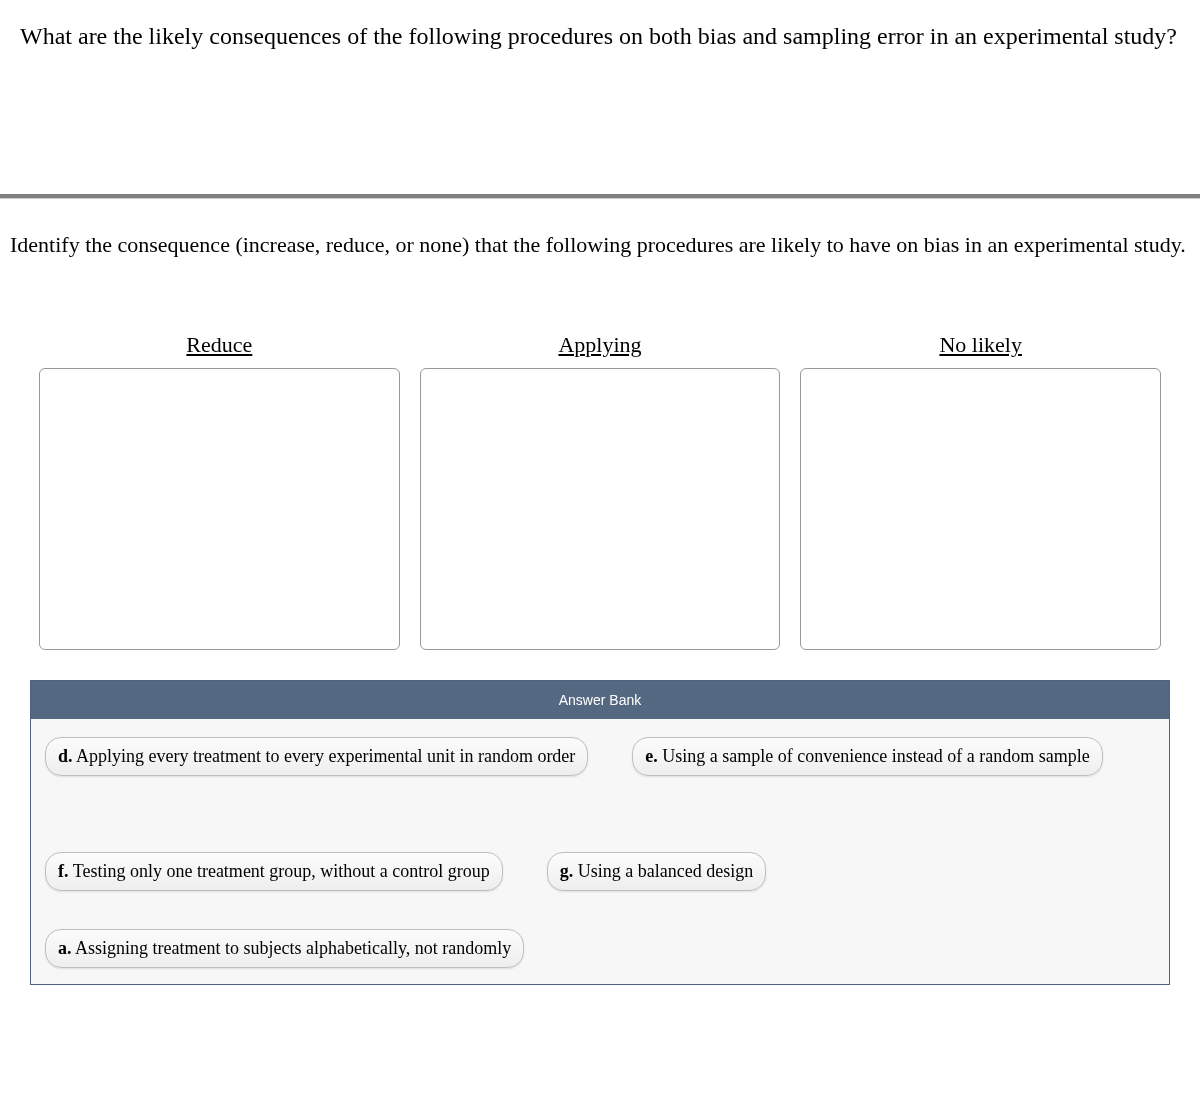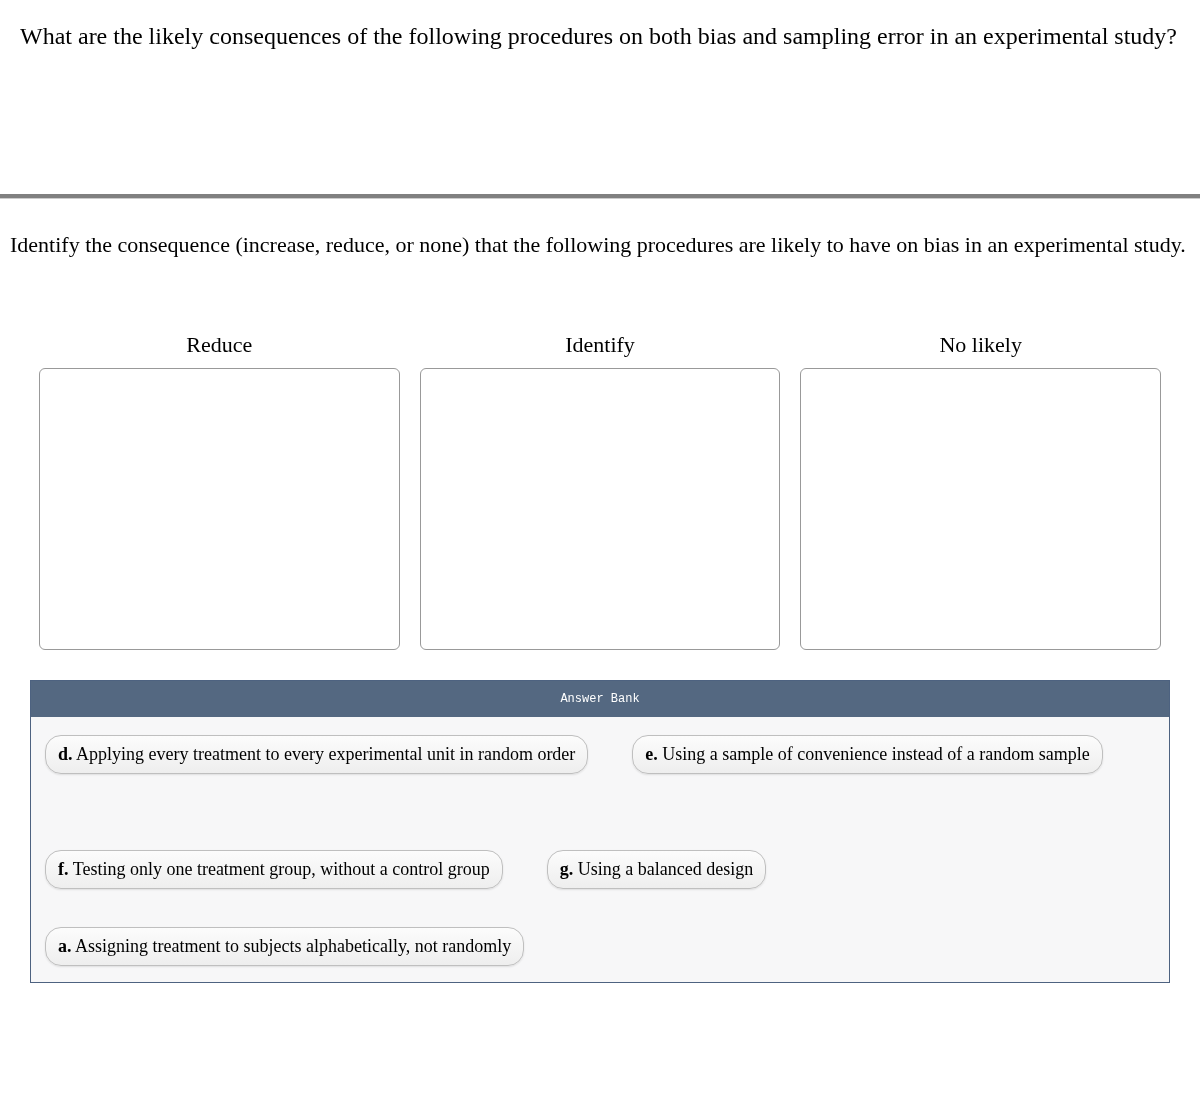--- a/index.html
+++ b/index.html
@@ -26,20 +26,21 @@
     padding: 28px 10px 0 10px;
     line-height: 1.6;
   }
   .sub-question b {
     font-weight: normal;
   }
   .drop-area {
     display: flex;
     gap: 22px;
     padding: 70px 40px 0 40px;
+    text-decoration: underline;
   }
   .drop-col {
     flex: 1;
     display: flex;
     flex-direction: column;
     align-items: center;
   }
   .drop-label {
     font-size: 22px;
     margin-bottom: 10px;
@@ -51,24 +52,24 @@
     border-radius: 6px;
     background: #fff;
   }
   .answer-bank {
     margin: 30px 30px 0 30px;
     border: 1px solid #4d6280;
   }
   .bank-header {
     background: #546881;
     color: #fff;
-    font-size: 12px;
+    font-size: 14px;
     text-align: center;
     padding: 11px 0;
-    font-family: Liberation Mono, monospace;
+    font-family: Liberation Sans, sans-serif;
   }
   .bank-body {
     background: #f7f7f8;
     padding: 18px 14px 2px 14px;
   }
   .bank-row {
     display: flex;
     flex-wrap: wrap;
     gap: 44px;
     margin-bottom: 38px;
@@ -101,21 +102,21 @@
 <div class="sub-question">
   <span>Identify the consequence (increase, reduce, or none) that the following procedures are likely to have on </span><b>bias</b><span> in an experimental study.</span>
 </div>
 
 <div class="drop-area">
   <div class="drop-col">
     <div class="drop-label">Reduce</div>
     <div class="drop-box"></div>
   </div>
   <div class="drop-col">
-    <div class="drop-label">Identify</div>
+    <div class="drop-label">Applying</div>
     <div class="drop-box"></div>
   </div>
   <div class="drop-col">
     <div class="drop-label">No likely</div>
     <div class="drop-box"></div>
   </div>
 </div>
 
 <div class="answer-bank">
   <div class="bank-header">Answer Bank</div>

